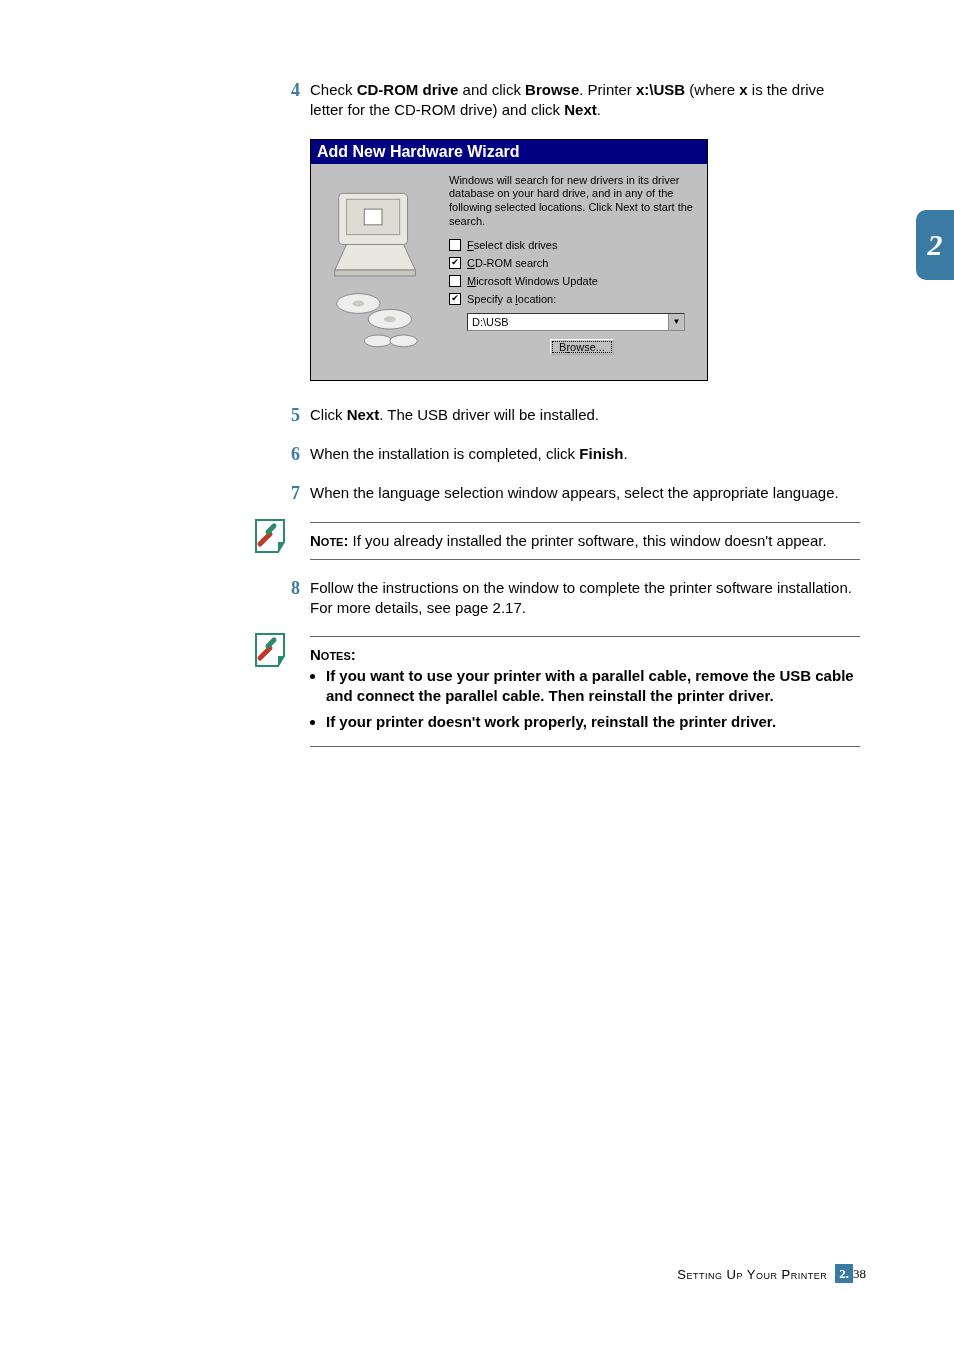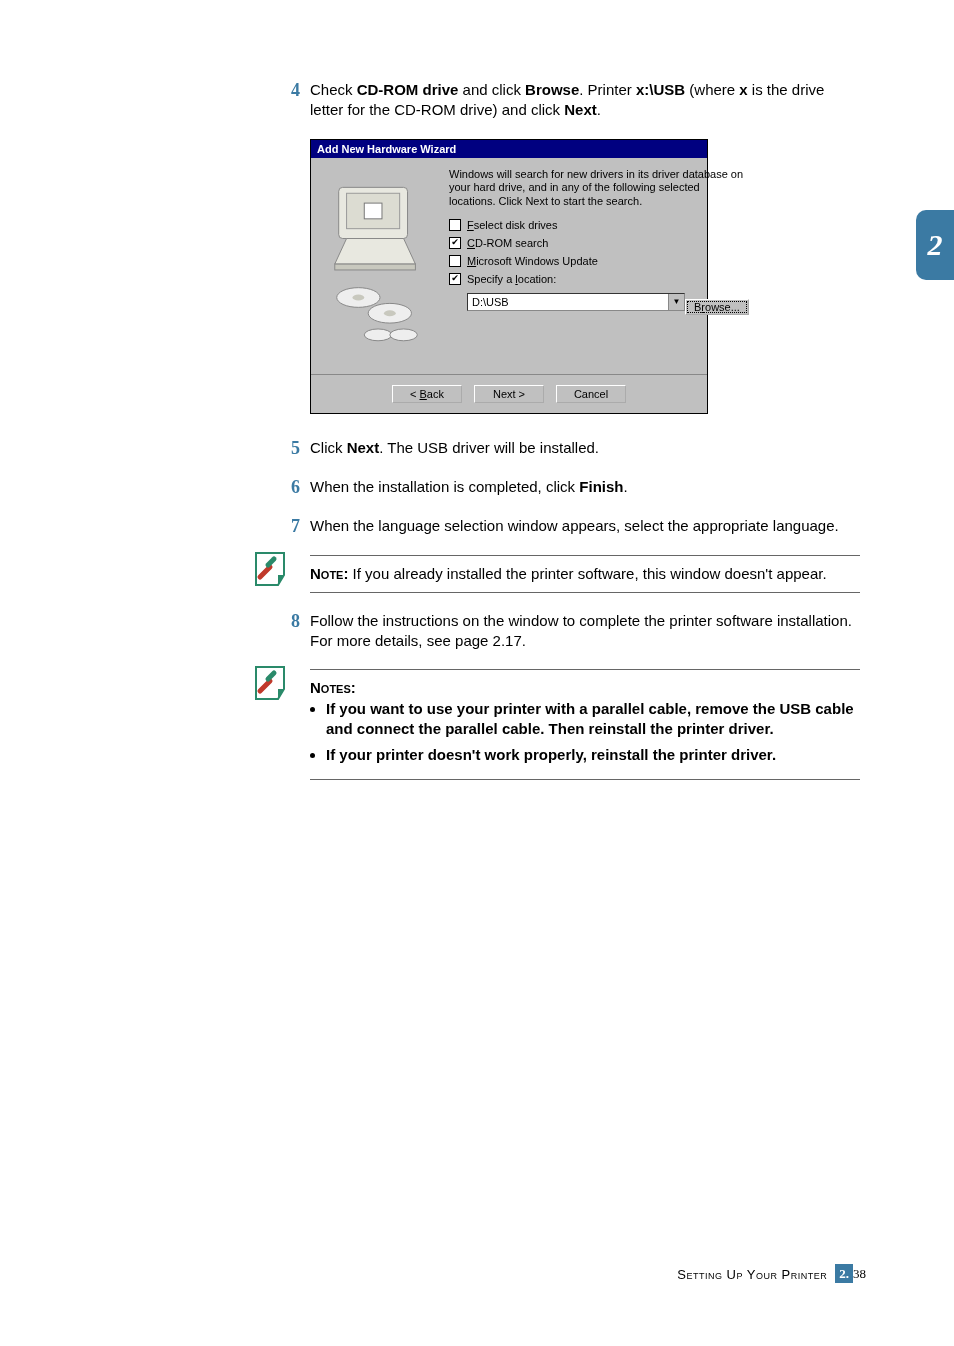--- a/index.html
+++ b/index.html
@@ -58,21 +58,21 @@
     font-family: Tahoma, "MS Sans Serif", sans-serif;
     font-size: 11px;
     background: #c0c0c0;
     color: #000;
   }
   .wizard .titlebar {
     background: #000080;
     color: #fff;
     padding: 3px 6px;
     font-weight: bold;
-    font-size: 11px;
+    font-size: 16px;
   }
   .wizard-body {
     display: flex;
     padding: 10px 10px 6px 10px;
     background: #c0c0c0;
   }
   .wizard-illust {
     width: 118px;
     height: 200px;
     position: relative;
@@ -81,21 +81,21 @@
   .wizard-illust svg { width: 100%; height: 100%; }
   .wizard-right { flex: 1; padding-left: 10px; }
   .wizard-right .desc { font-size: 11px; line-height: 1.25; margin-bottom: 10px; }
   .opt-row { display: flex; align-items: center; margin: 6px 0; font-size: 11px; }
   .cb-box {
     width: 12px; height: 12px; border: 1px solid #000; background: #fff;
     margin-right: 6px; display: flex; align-items: center; justify-content: center;
     font-size: 9px; line-height: 1;
   }
   .opt-row u { text-decoration: underline; }
-  .loc-group { margin-left: 18px; margin-top: 2px; display: flex; flex-direction: row; align-items: center; }
+  .loc-group { margin-left: 18px; margin-top: 2px; display: flex; flex-direction: column; align-items: center; }
   .combo {
     display: flex; width: 218px; border: 1px inset #888; background: #fff; height: 18px;
     align-self: stretch; margin-top: 2px;
   }
   .combo .combo-text { flex: 1; padding: 2px 4px; font-size: 11px; }
   .combo .combo-btn {
     width: 16px; background: #c0c0c0; border-left: 1px solid #888;
     display: flex; align-items: center; justify-content: center; font-size: 8px;
   }
   .browse-btn {
@@ -201,25 +201,20 @@
             <div class="combo-text">D:\USB</div>
             <div class="combo-btn">▼</div>
           </div>
           <div class="browse-btn">
             <span>B</span><u>r</u><span>owse...</span>
           </div>
         </div>
 
       </div>
     </div>
-    <div class="wizard-footer">
-      <div class="wbtn"><span>&lt; </span><u>B</u><span>ack</span></div>
-      <div class="wbtn">Next &gt;</div>
-      <div class="wbtn">Cancel</div>
-    </div>
   </div>
 
   <div class="step">
     <div class="step-num">5</div>
     <div class="step-body">
       <span>Click </span><b>Next</b><span>. The USB driver will be installed.</span>
     </div>
   </div>
 
   <div class="step">

